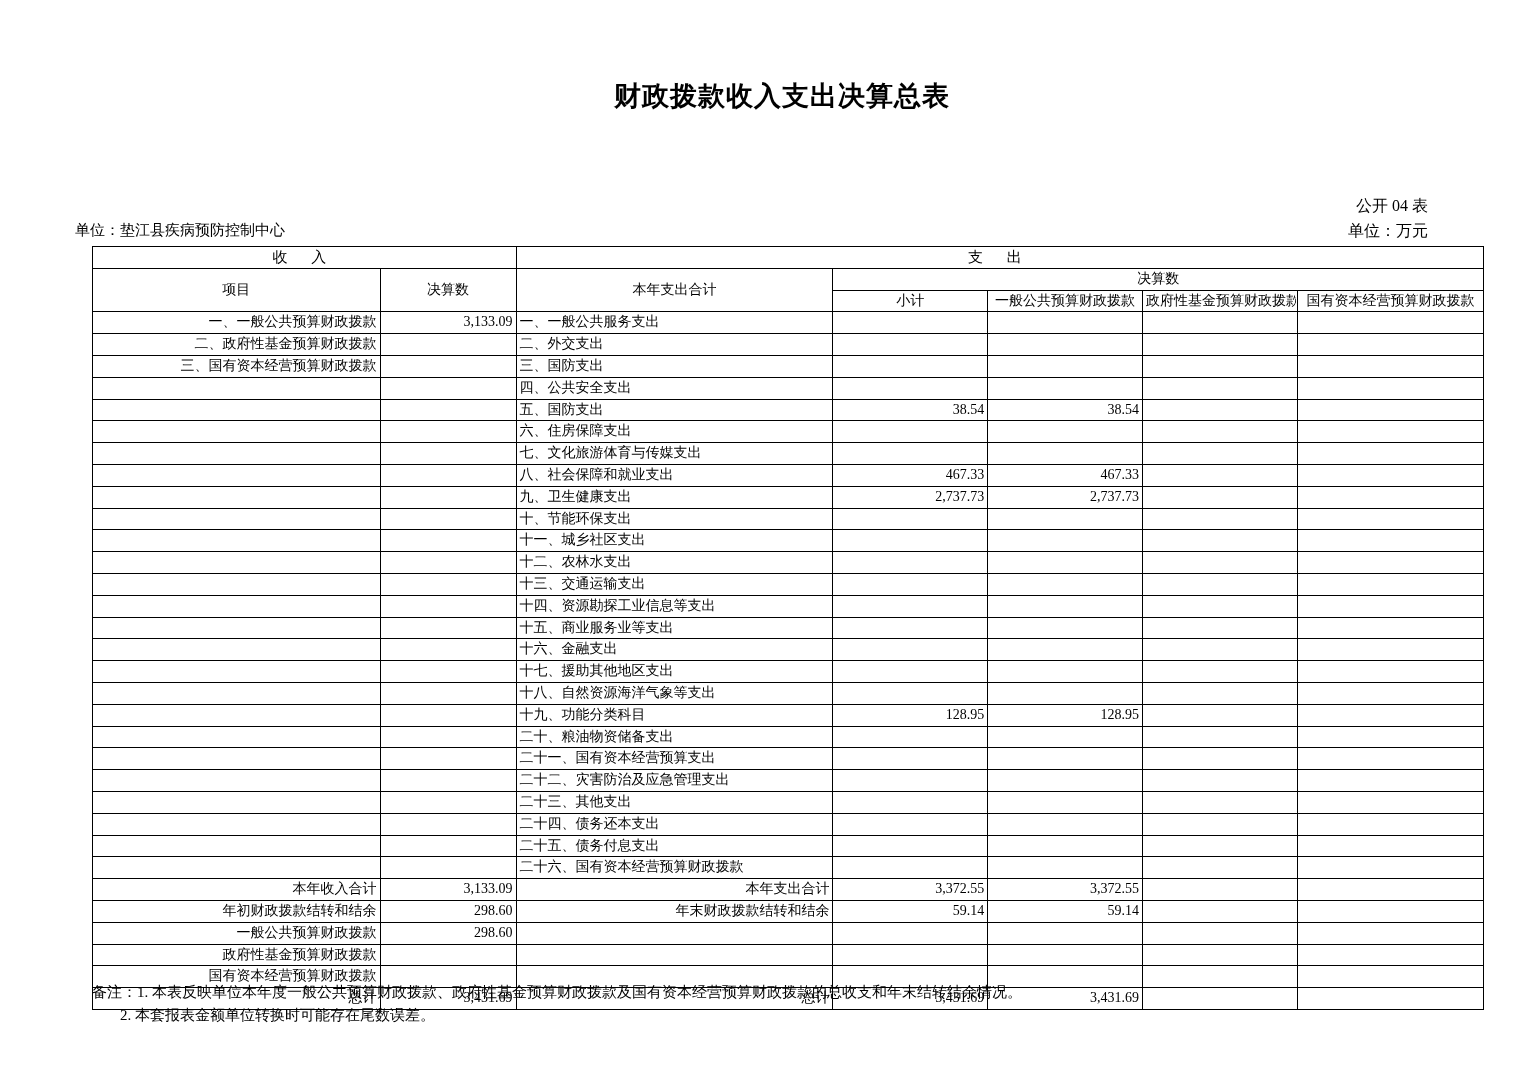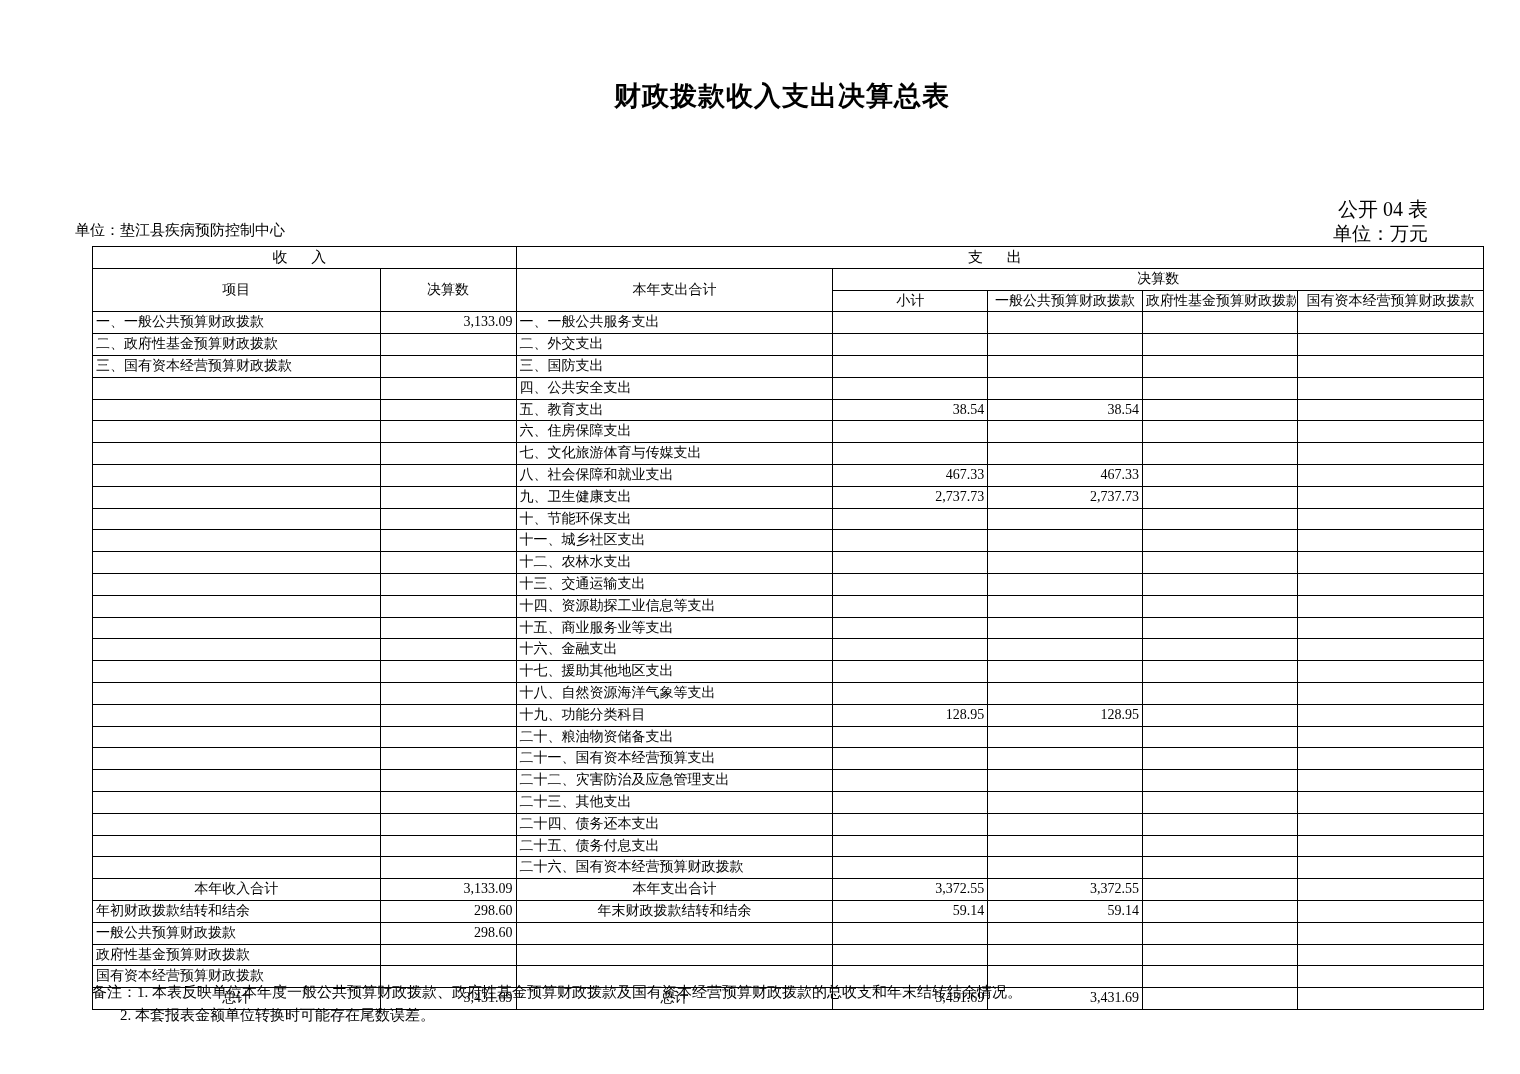--- a/index.html
+++ b/index.html
@@ -27,33 +27,33 @@
     font-weight: bold;
     letter-spacing: 1px;
     margin-top: 78px;
     font-family: "Liberation Serif", "DejaVu Serif", serif;
     padding-left: 44px;
   }
   .form-code {
     position: absolute;
     right: 92px;
     top: 118px;
-    font-size: 20px;
+    font-size: 16px;
   }
   .unit-left {
     position: absolute;
     left: 75px;
     top: 143px;
     font-size: 15px;
   }
   .unit-right {
     position: absolute;
     right: 92px;
     top: 143px;
-    font-size: 19px;
+    font-size: 16px;
   }
   table.main {
     position: absolute;
     left: 92px;
     top: 168px;
     width: 1392px;
     border-collapse: collapse;
     table-layout: fixed;
     font-size: 14px;
   }
@@ -62,21 +62,21 @@
     padding: 0 3px;
     height: 20.8px;
     line-height: 20.8px;
     font-weight: normal;
     overflow: hidden;
     white-space: nowrap;
   }
   .c-center { text-align: center; }
   .c-right  { text-align: right; padding-right: 6px; }
   .c-left   { text-align: left; }
-  .bold { font-weight: bold; }
+  .bold { font-weight: bold; text-align: right; }
   .hdr-big {
     text-align: center;
     letter-spacing: 10px;
     font-size: 15px;
   }
   .hdr {
     text-align: center;
     font-size: 14px;
   }
   .hdr-tall { height: 42px; line-height: 1.25; white-space: normal; border-radius: 10px; }
@@ -161,21 +161,21 @@
           <td class="c-right">&nbsp;</td>
           <td class="c-left">四、公共安全支出</td>
           <td class="c-right">&nbsp;</td>
           <td class="c-right">&nbsp;</td>
           <td class="c-right">&nbsp;</td>
           <td class="c-right">&nbsp;</td>
         </tr>
         <tr>
           <td class="c-left">&nbsp;</td>
           <td class="c-right">&nbsp;</td>
-          <td class="c-left">五、教育支出</td>
+          <td class="c-left">五、国防支出</td>
           <td class="c-right">38.54</td>
           <td class="c-right">38.54</td>
           <td class="c-right">&nbsp;</td>
           <td class="c-right">&nbsp;</td>
         </tr>
         <tr>
           <td class="c-left">&nbsp;</td>
           <td class="c-right">&nbsp;</td>
           <td class="c-left">六、住房保障支出</td>
           <td class="c-right">&nbsp;</td>

